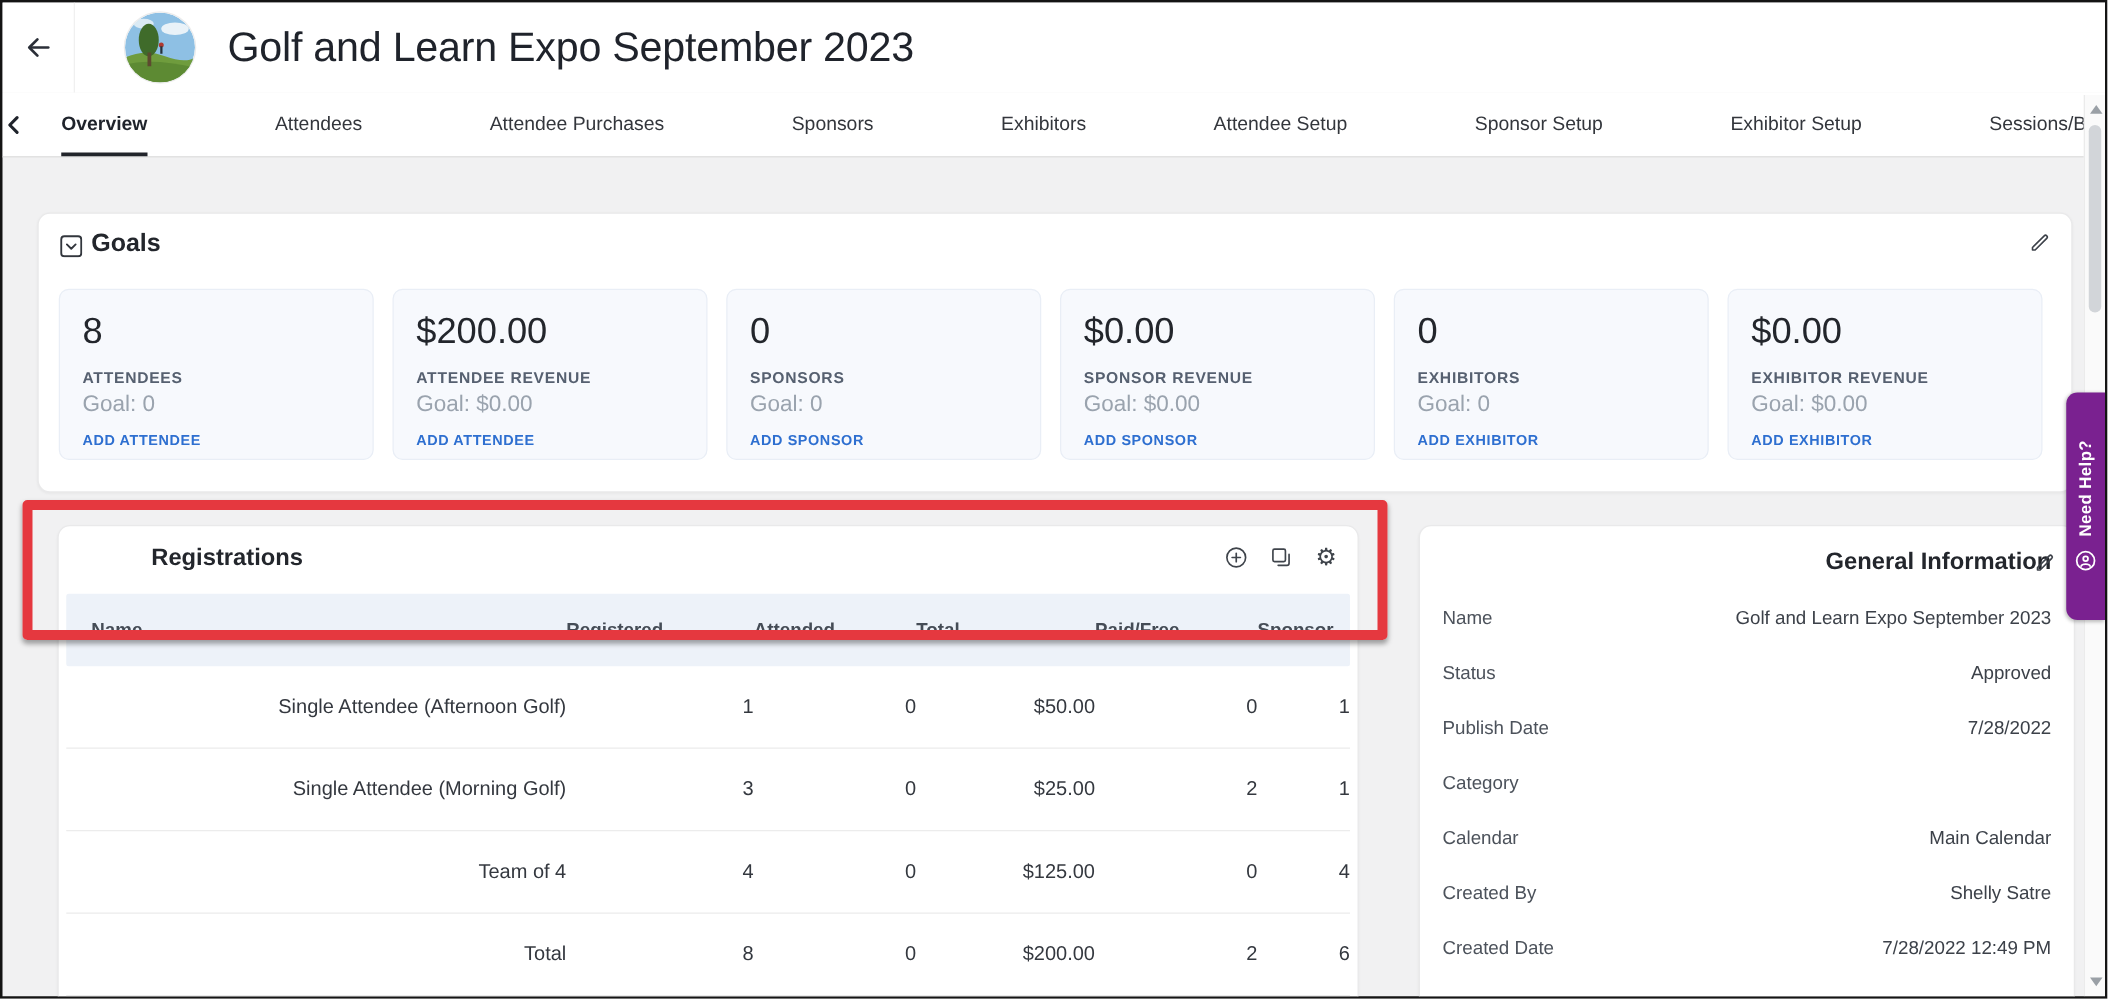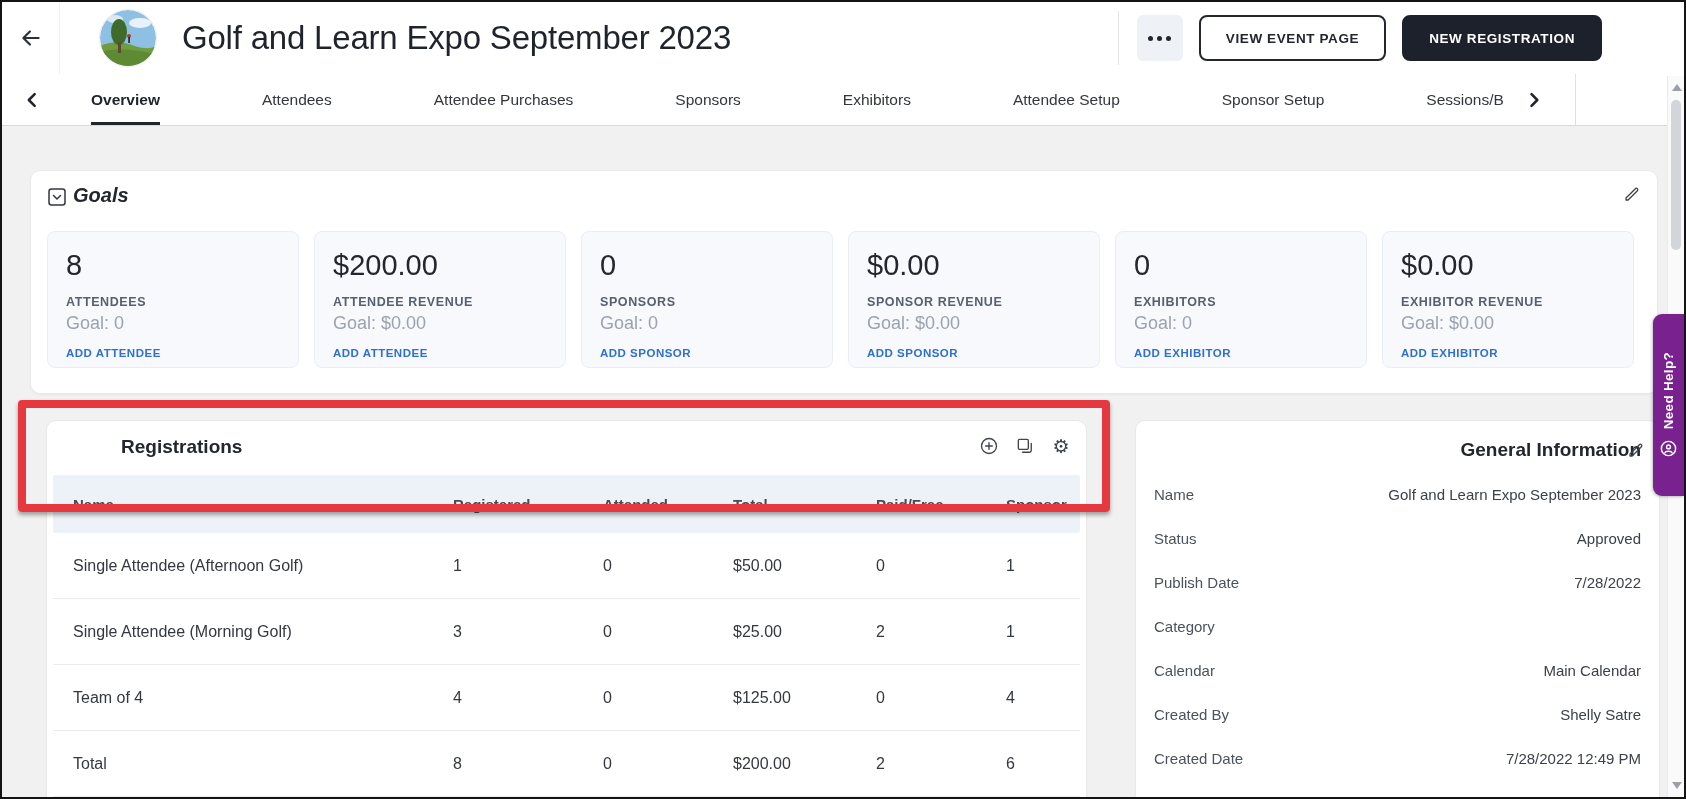--- a/index.html
+++ b/index.html
@@ -31,21 +31,21 @@
   .tab.active::after { content:""; position:absolute; left:27px; right:27px; bottom:0; height:3px; background:#22252b; }
   .tab.truncated { max-width:104px; overflow:hidden; padding-right:0; }
   .tabbar-divider { width:1px; background:#e0e0e0; margin-left:10px; }
   .tabbar-fill { flex:1; }
 
   
   .card { position:absolute; background:#fff; border:1px solid #e9e9ea; border-radius:10px; box-shadow:0 1px 2px rgba(0,0,0,.04); }
 
   
   .goals-card { left:28px; top:168px; width:1628px; height:224px; }
-  .goals-header { position:relative; height:58px;font-style:italic; }
+  .goals-header { position:relative; height:58px; }
   .collapse-btn { position:absolute; left:17px; top:17px; width:18px; height:18px; cursor:pointer; }
   .collapse-btn svg { width:18px; height:18px; stroke:#32363d; fill:none; }
   .goals-title { position:absolute; left:42px; top:13px; font-size:20px; font-weight:700; color:#23262c; }
   .edit-btn { position:absolute; right:14px; top:14px; width:20px; height:20px; cursor:pointer; }
   .edit-btn svg { width:18px; height:18px; stroke:#3c4149; fill:none; }
   .metric-row { position:absolute; left:16px; top:60px; display:flex; gap:15px; }
   .metric-card { width:252px; height:137px; background:#f7f9fd; border:1px solid #e9eef6; border-radius:8px; padding:17px 18px 0 18px; }
   .metric-value { font-size:29px; color:#23262c; margin-bottom:13px; }
   .metric-label { font-size:12.5px; font-weight:600; color:#566070; letter-spacing:.6px; }
   .metric-goal { font-size:18px; color:#9aa3ae; margin-top:4px; }
@@ -56,21 +56,21 @@
   .reg-header { position:relative; height:54px;margin-left:48px; }
   .reg-title { position:absolute; left:26px; top:15px; font-size:19px; font-weight:700; color:#23262c; }
   .reg-icons { position:absolute; right:14px; top:14px; display:flex; align-items:center; gap:14px; }
   .icon-btn { width:22px; height:22px; display:flex; align-items:center; justify-content:center; cursor:pointer; color:#3f444b; }
   .icon-btn svg { width:20px; height:20px; stroke:#3f444b; fill:none; }
   .gear-glyph { font-family:"DejaVu Sans", sans-serif; font-size:19px; line-height:1; color:#3f444b; }
   .reg-table { margin:0 6px; }
   .tgrid { display:grid; grid-template-columns:380px 150px 130px 143px 130px 1fr; align-items:center; padding-left:20px; }
   .thead { height:58px; background:#edf2f9; border-radius:2px; }
   .th { font-size:15px; font-weight:600; color:#454c56; }
-  .trow { height:66px; border-bottom:1px solid #ececec; font-size:16px; color:#34383f; }
+  .trow { height:66px; border-bottom:1px solid #ececec; font-size:16px; color:#34383f;text-align:right; }
   .trow:first-of-type { border-top:1px solid #f2f2f2; margin-top:2px; }
 
   
   .info-card { left:1133px; top:418px; width:525px; height:380px; border-radius:10px 10px 0 0; }
   .info-header { position:relative; height:48px; padding:18px 18px 0 18px;text-align:right; }
   .info-title { font-size:19px; font-weight:700; color:#23262c; }
   .fields { padding:10px 18px 0 18px; }
   .field { display:flex; justify-content:space-between; align-items:center; min-height:30px; margin-bottom:14px; }
   .field-label { font-size:15px; color:#4c525b; flex:none; }
   .field-value { font-size:15px; color:#3c4149; text-align:right; max-width:368px; line-height:19px; }
@@ -109,46 +109,37 @@
         <ellipse cx="15" cy="9" rx="8" ry="4" fill="#eef4f8" opacity=".8"></ellipse>
         <path d="M0 36 Q16 29 32 35 T56 36 L56 56 L0 56 Z" fill="#6f9c3d"></path>
         <path d="M0 42 Q20 36 56 44 L56 56 L0 56 Z" fill="#5d8a33"></path>
         <ellipse cx="19" cy="22" rx="8" ry="13" fill="#3f6b2a"></ellipse>
         <rect x="18" y="32" width="3" height="11" fill="#5d4a2f"></rect>
         <circle cx="29" cy="26" r="2" fill="#b03a31"></circle>
         <rect x="28.2" y="27" width="1.8" height="6" fill="#27323b"></rect>
       </svg>
     </div>
     <div class="event-title">Golf and Learn Expo September 2023</div>
-    <div class="header-right">
-      <div class="header-divider"></div>
-      <button class="more-btn" aria-label="more">
-        <i></i>
-          <i></i>
-          <i></i>
-      </button>
-      <button class="btn btn-outline">VIEW EVENT PAGE</button>
-      <button class="btn btn-dark">NEW REGISTRATION</button>
-    </div>
   </div>
 
   <div class="tabbar">
     <div class="tab-nav-btn">
       <svg viewBox="0 0 24 24" fill="none" stroke-width="3" stroke-linecap="round" stroke-linejoin="round">
           <polyline points="14 5 7 12 14 19"></polyline>
         </svg>
     </div>
     <div class="tabs">
       <div class="tab active">Overview</div>
       <div class="tab">Attendees</div>
       <div class="tab">Attendee Purchases</div>
       <div class="tab">Sponsors</div>
       <div class="tab">Exhibitors</div>
       <div class="tab">Attendee Setup</div>
       <div class="tab">Sponsor Setup</div>
+      <div class="tab">Exhibitor Setup</div>
       <div class="tab truncated">Sessions/Bre</div>
     </div>
     <div class="tab-nav-btn">
       <svg viewBox="0 0 24 24" fill="none" stroke-width="3" stroke-linecap="round" stroke-linejoin="round">
           <polyline points="9 5 16 12 9 19"></polyline>
         </svg>
     </div>
     <div class="tabbar-divider"></div>
     <div class="tabbar-fill"></div>
   </div>

